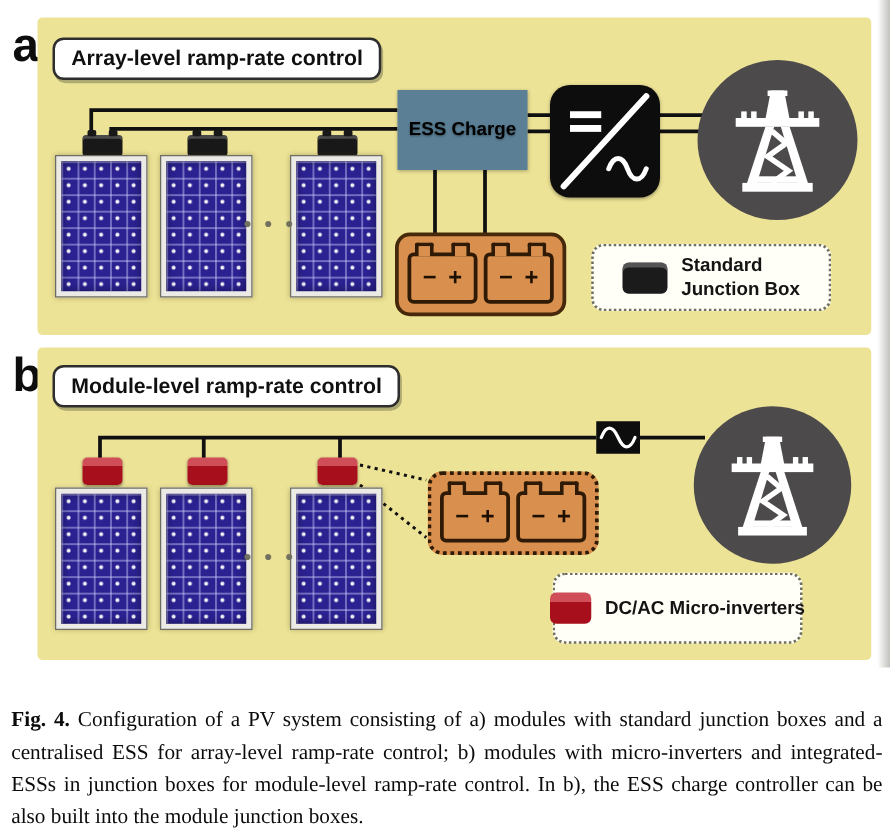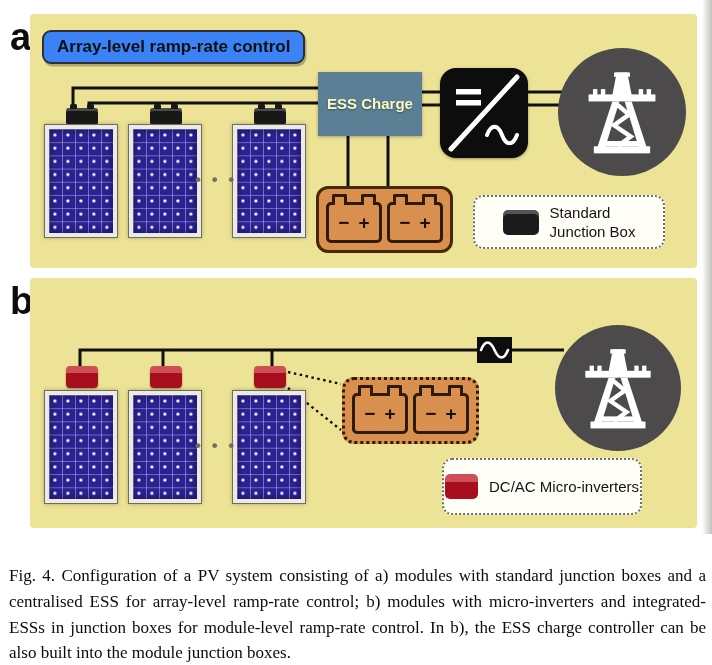--- a/index.html
+++ b/index.html
@@ -9,21 +9,21 @@
   .panel{position:absolute;left:30px;width:667px;background:#ede396;border-radius:4px;}
   #panel-a{top:14px;height:254px;}
   #panel-b{top:278px;height:250px;}
   .edge-strip{position:absolute;right:0;top:0;width:10px;height:534px;
     background:linear-gradient(to right,rgba(255,255,255,0),rgba(120,118,110,.45));}
 
   .panel-label{position:absolute;left:10px;font-weight:700;font-size:38px;color:#0d0d0d;line-height:1;}
   #label-a{top:18px;}
   #label-b{top:282px;}
 
-  .pill{position:absolute;background:#3b82f6;border:2px solid #2e2e2e;border-radius:9px;
+  .pill{position:absolute;background:#ffffff;border:2px solid #2e2e2e;border-radius:9px;
     padding:5px 13px;font-weight:700;font-size:17px;color:#101010;white-space:nowrap;
     box-shadow:1.5px 2.5px 0 rgba(60,60,50,.35);}
 
   .wires{position:absolute;left:0;top:0;pointer-events:none;}
   .wires polyline,.wires line{stroke:#101010;stroke-width:3;fill:none;}
   .wires .dotted{stroke-width:2.4;stroke-dasharray:2.5 3.5;}
 
   
   .pv{position:absolute;width:74px;height:114px;background:#eceae4;border:1px solid #6d6d66;
     padding:4px;box-sizing:border-box;box-shadow:0 0 4px rgba(60,55,20,.35);}
@@ -41,21 +41,21 @@
   .jb-black{height:17px;background:#181818;box-shadow:inset 0 3px 0 rgba(255,255,255,.22);}
   .jb-black::before,.jb-black::after{content:"";position:absolute;top:-4px;width:7px;height:5px;
     background:#181818;border-radius:1.5px;}
   .jb-black::before{left:4px;} .jb-black::after{right:4px;}
   .jb-red{height:22px;background:linear-gradient(#cf4e57 0 32%,#a80f1c 32%);
     border-radius:4px;box-shadow:0 1px 2px rgba(0,0,0,.35);}
 
   .dots{position:absolute;color:#72715f;font-size:17px;font-weight:700;letter-spacing:3px;}
 
   
-  .ess{position:absolute;background:#5b8096;color:#fef9c3;font-weight:700;font-size:15px;
+  .ess{position:absolute;background:#5b8096;color:#000000;font-weight:700;font-size:15px;
     text-align:center;display:flex;flex-direction:column;justify-content:center;line-height:1.35;
     text-shadow:0 1px 2px rgba(0,0,0,.4);box-shadow:0 1px 3px rgba(0,0,0,.3);}
 
   
   .inv{position:absolute;background:#0d0d0d;border-radius:16px;box-shadow:0 1px 3px rgba(0,0,0,.35);}
   .sinebox{position:absolute;background:#0d0d0d;}
 
   
   .tower{position:absolute;background:#4d4a4b;border-radius:50%;display:flex;
     align-items:center;justify-content:center;}
@@ -68,29 +68,29 @@
     border-radius:5px;display:flex;align-items:center;justify-content:space-evenly;
     font-weight:700;font-size:19px;color:#1d1002;}
   .bat .cell::before,.bat .cell::after{content:"";position:absolute;top:-11px;width:9px;height:8px;
     border:3px solid #2e1a05;border-bottom:none;background:#d98f4e;border-radius:2px 2px 0 0;}
   .bat .cell::before{left:3px;} .bat .cell::after{right:3px;}
 
   
   .legend{position:absolute;background:#fffef7;border:2px dotted #6f6f5e;border-radius:10px;
     display:flex;align-items:center;justify-content:center;gap:11px;box-sizing:border-box;
     padding:5px 8px;}
-  .legend .txt{font-weight:400;font-size:15px;line-height:1.3;color:#141414;text-align:left;white-space:nowrap;}
+  .legend .txt{font-weight:700;font-size:15px;line-height:1.3;color:#141414;text-align:left;white-space:nowrap;}
   .legend-icon{flex:0 0 auto;border-radius:5px;}
   .legend-icon.black{width:36px;height:25px;background:#1b1b1b;box-shadow:inset 0 4px 0 rgba(255,255,255,.25);}
   .legend-icon.red{width:33px;height:25px;background:linear-gradient(#cf4e57 0 30%,#a80f1c 30%);}
 
   
   .caption{position:absolute;left:9px;top:546px;width:697px;font-family:"Liberation Serif",serif;
     font-size:17px;line-height:1.52;color:#0b0b0b;text-align:justify;}
-  .caption .figlab{font-weight:400;margin-top:19px;}
+  .caption .figlab{font-weight:700;margin-top:19px;}
 </style>
 </head>
 <body>
 
 <div id="fig">
 
   <div class="panel-label" id="label-a">a</div>
   <div class="panel-label" id="label-b">b</div>
 
   <div class="panel" id="panel-a">
@@ -182,20 +182,21 @@
   <div class="panel" id="panel-b">
     <svg class="wires" width="667" height="250" viewBox="0 0 667 250">
       <polyline points="50,90 50,72 447,72"></polyline>
       <line x1="133" y1="72" x2="133" y2="90"></line>
       <line x1="242" y1="72" x2="242" y2="90"></line>
       <line x1="482" y1="72" x2="534" y2="72"></line>
       <line class="dotted" x1="258" y1="94" x2="311" y2="106"></line>
       <line class="dotted" x1="258" y1="110" x2="311" y2="152"></line>
     </svg>
 
+    <div class="pill" style="left:12px;top:14px;">Module-level ramp-rate control</div>
 
     <div class="jb jb-red" style="left:36px;top:88px;"></div>
     <div class="jb jb-red" style="left:120px;top:88px;"></div>
     <div class="jb jb-red" style="left:224px;top:88px;"></div>
 
     <div class="pv" style="left:14px;top:112px;">
         <div class="cells"></div>
       </div>
     <div class="pv" style="left:98px;top:112px;">
         <div class="cells"></div>

